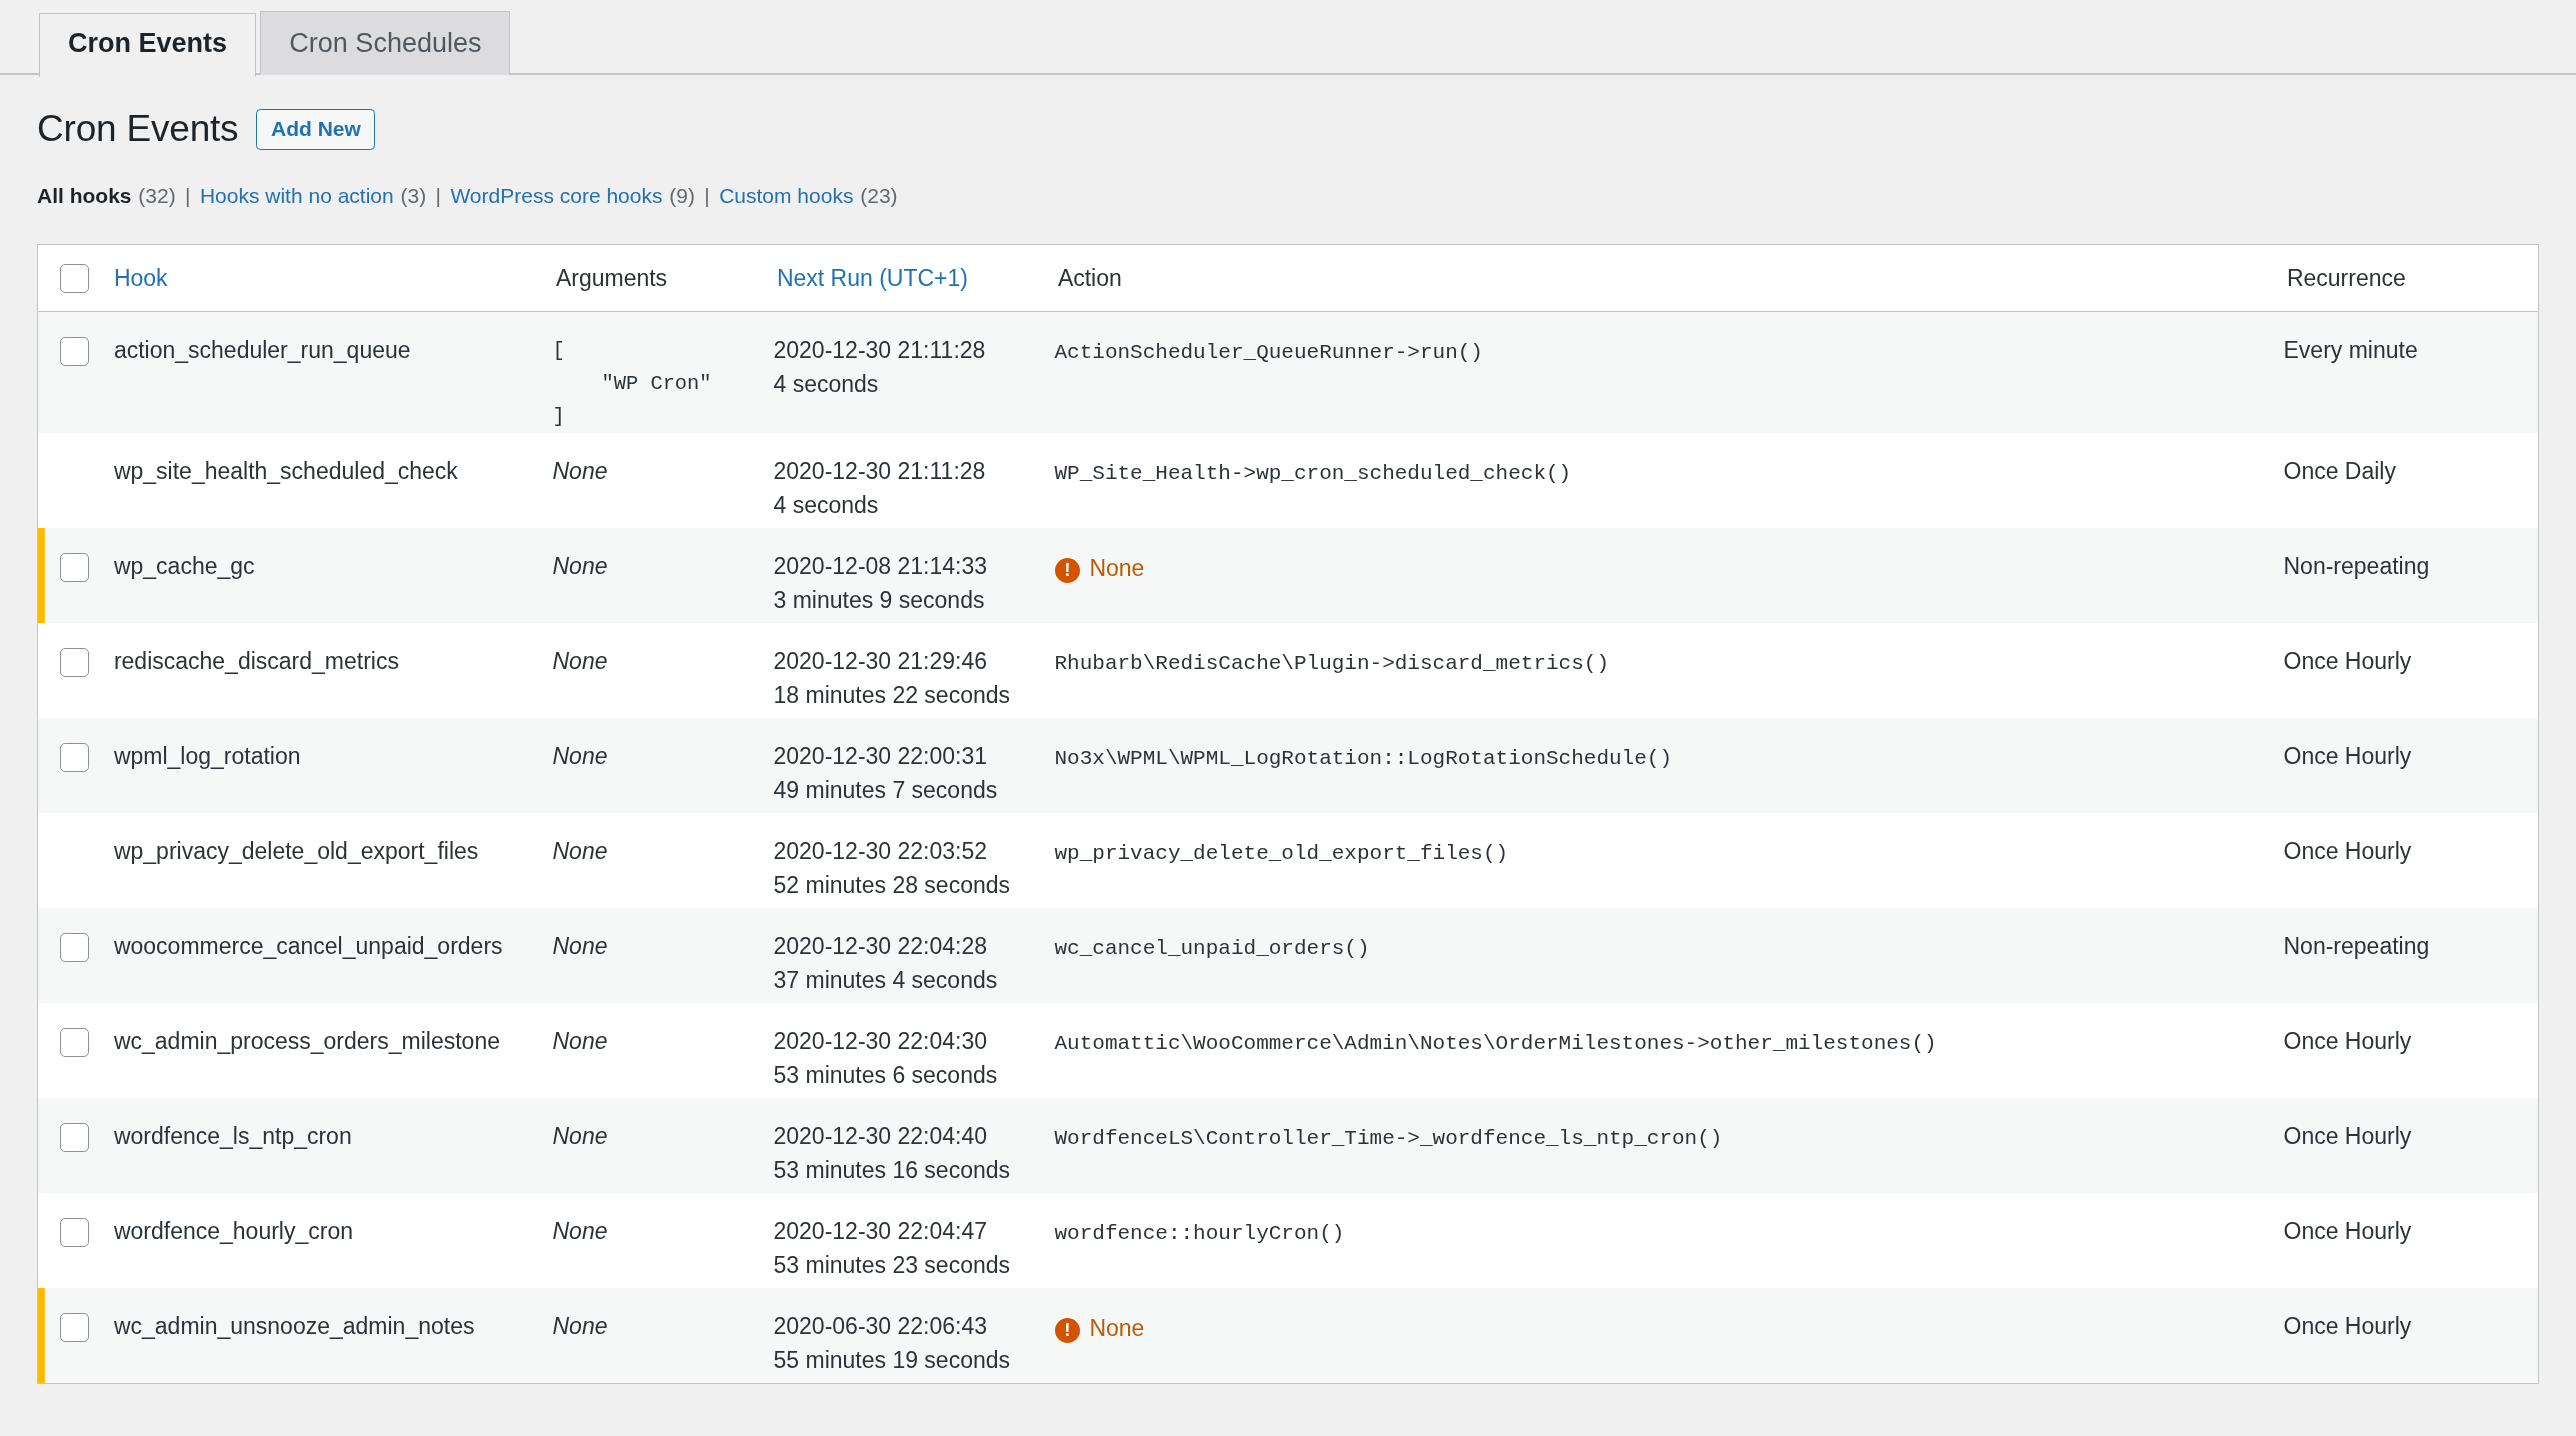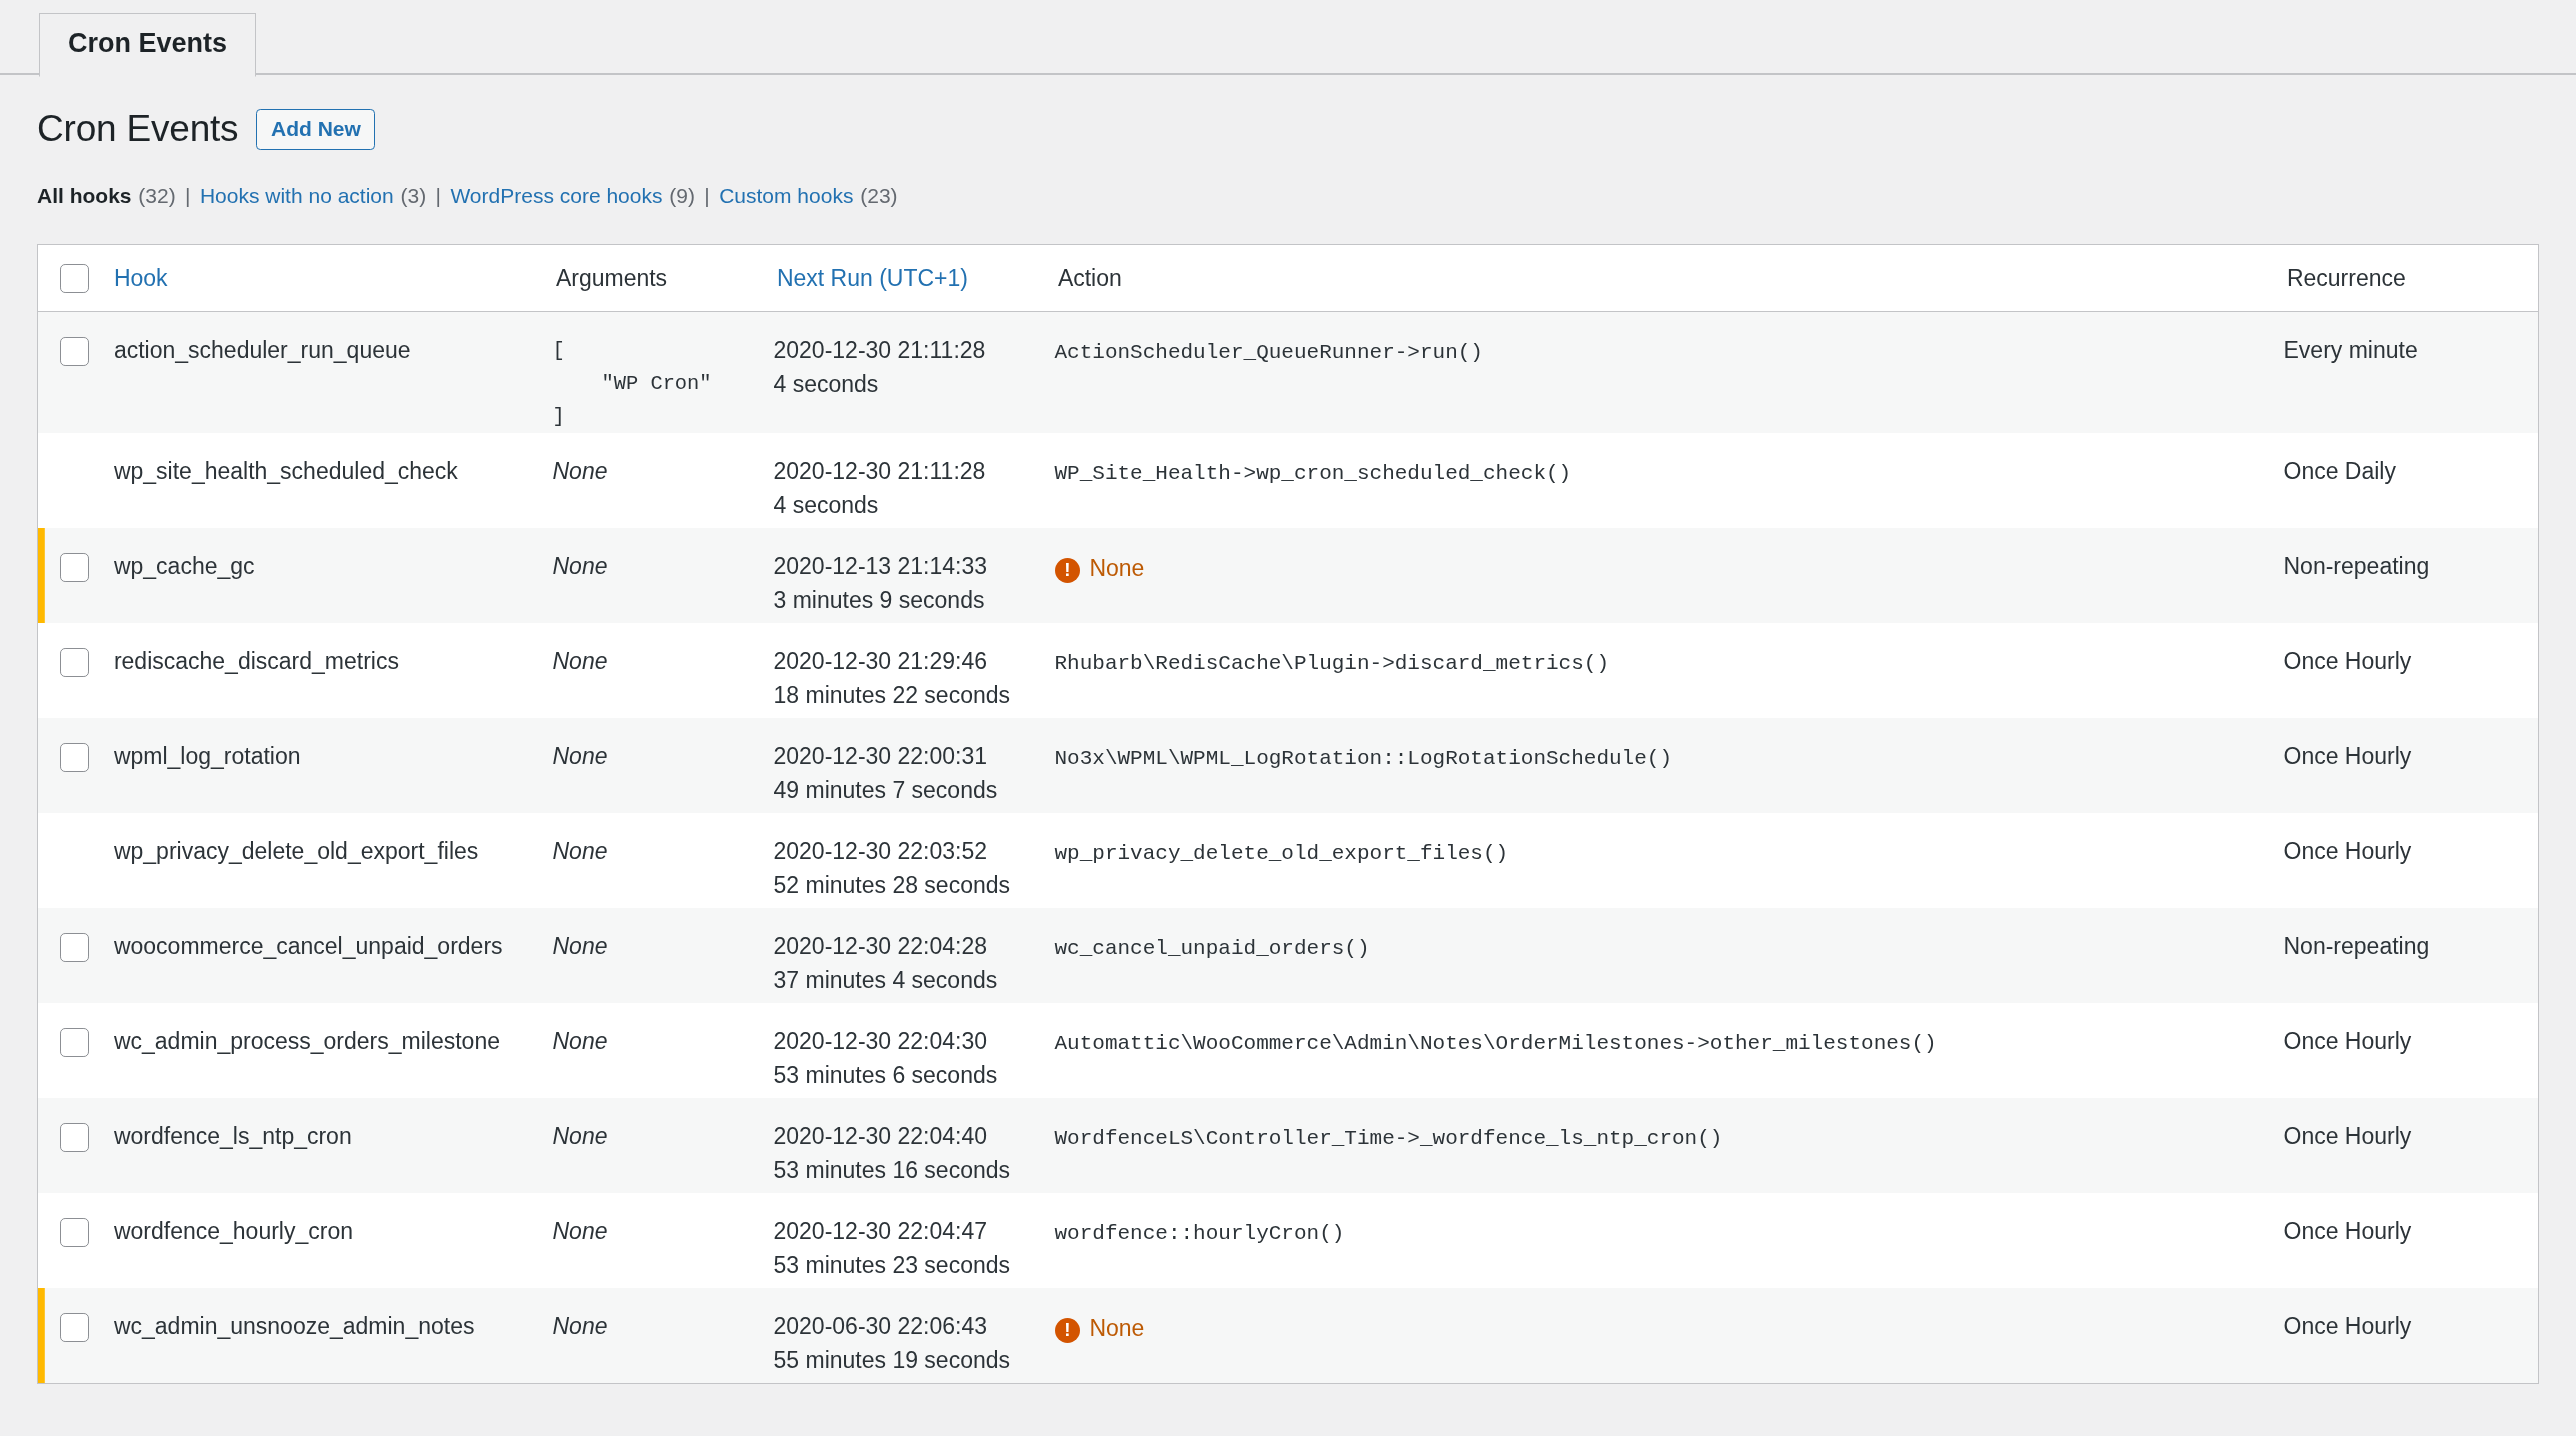--- a/index.html
+++ b/index.html
@@ -345,20 +345,23 @@
   }
   .recurrence { color: #2c3338; font-size: 23px; }
 </style>
 </head>
 <body>
 
 <div class="tabs-bar">
   <div class="tabs">
     <div class="tab active">
       <span>Cron Events</span>
+    </div>
+    <div class="tab inactive">
+      <span>Cron Schedules</span>
     </div>
   </div>
 </div>
 
 <div class="wrap">
 
   <div class="title-row">
     <h1 class="page-title">Cron Events</h1>
     <button class="add-new-btn">Add New</button>
   </div>
@@ -441,21 +444,21 @@
           <td class="col-action"><span class="action-code">WP_Site_Health-&gt;wp_cron_scheduled_check()</span></td>
           <td class="col-recur"><span class="recurrence">Once Daily</span></td>
         </tr>
         <tr class="alt warn-row">
           <td class="col-cb cb-cell">
             <span class="cbx"></span>
           </td>
           <td class="col-hook"><span class="hook-name">wp_cache_gc</span></td>
           <td class="col-args"><span class="args-none">None</span></td>
           <td class="col-next next-run">
-            <span class="stamp">2020-12-13 21:14:33</span>
+            <span class="stamp">2020-12-08 21:14:33</span>
             <span class="rel">3 minutes 9 seconds</span>
           </td>
           <td class="col-action"><span class="action-none">
               <span class="warn-icon">!</span>
               <span class="label">None</span>
             </span></td>
           <td class="col-recur"><span class="recurrence">Non-repeating</span></td>
         </tr>
         <tr>
           <td class="col-cb cb-cell">

